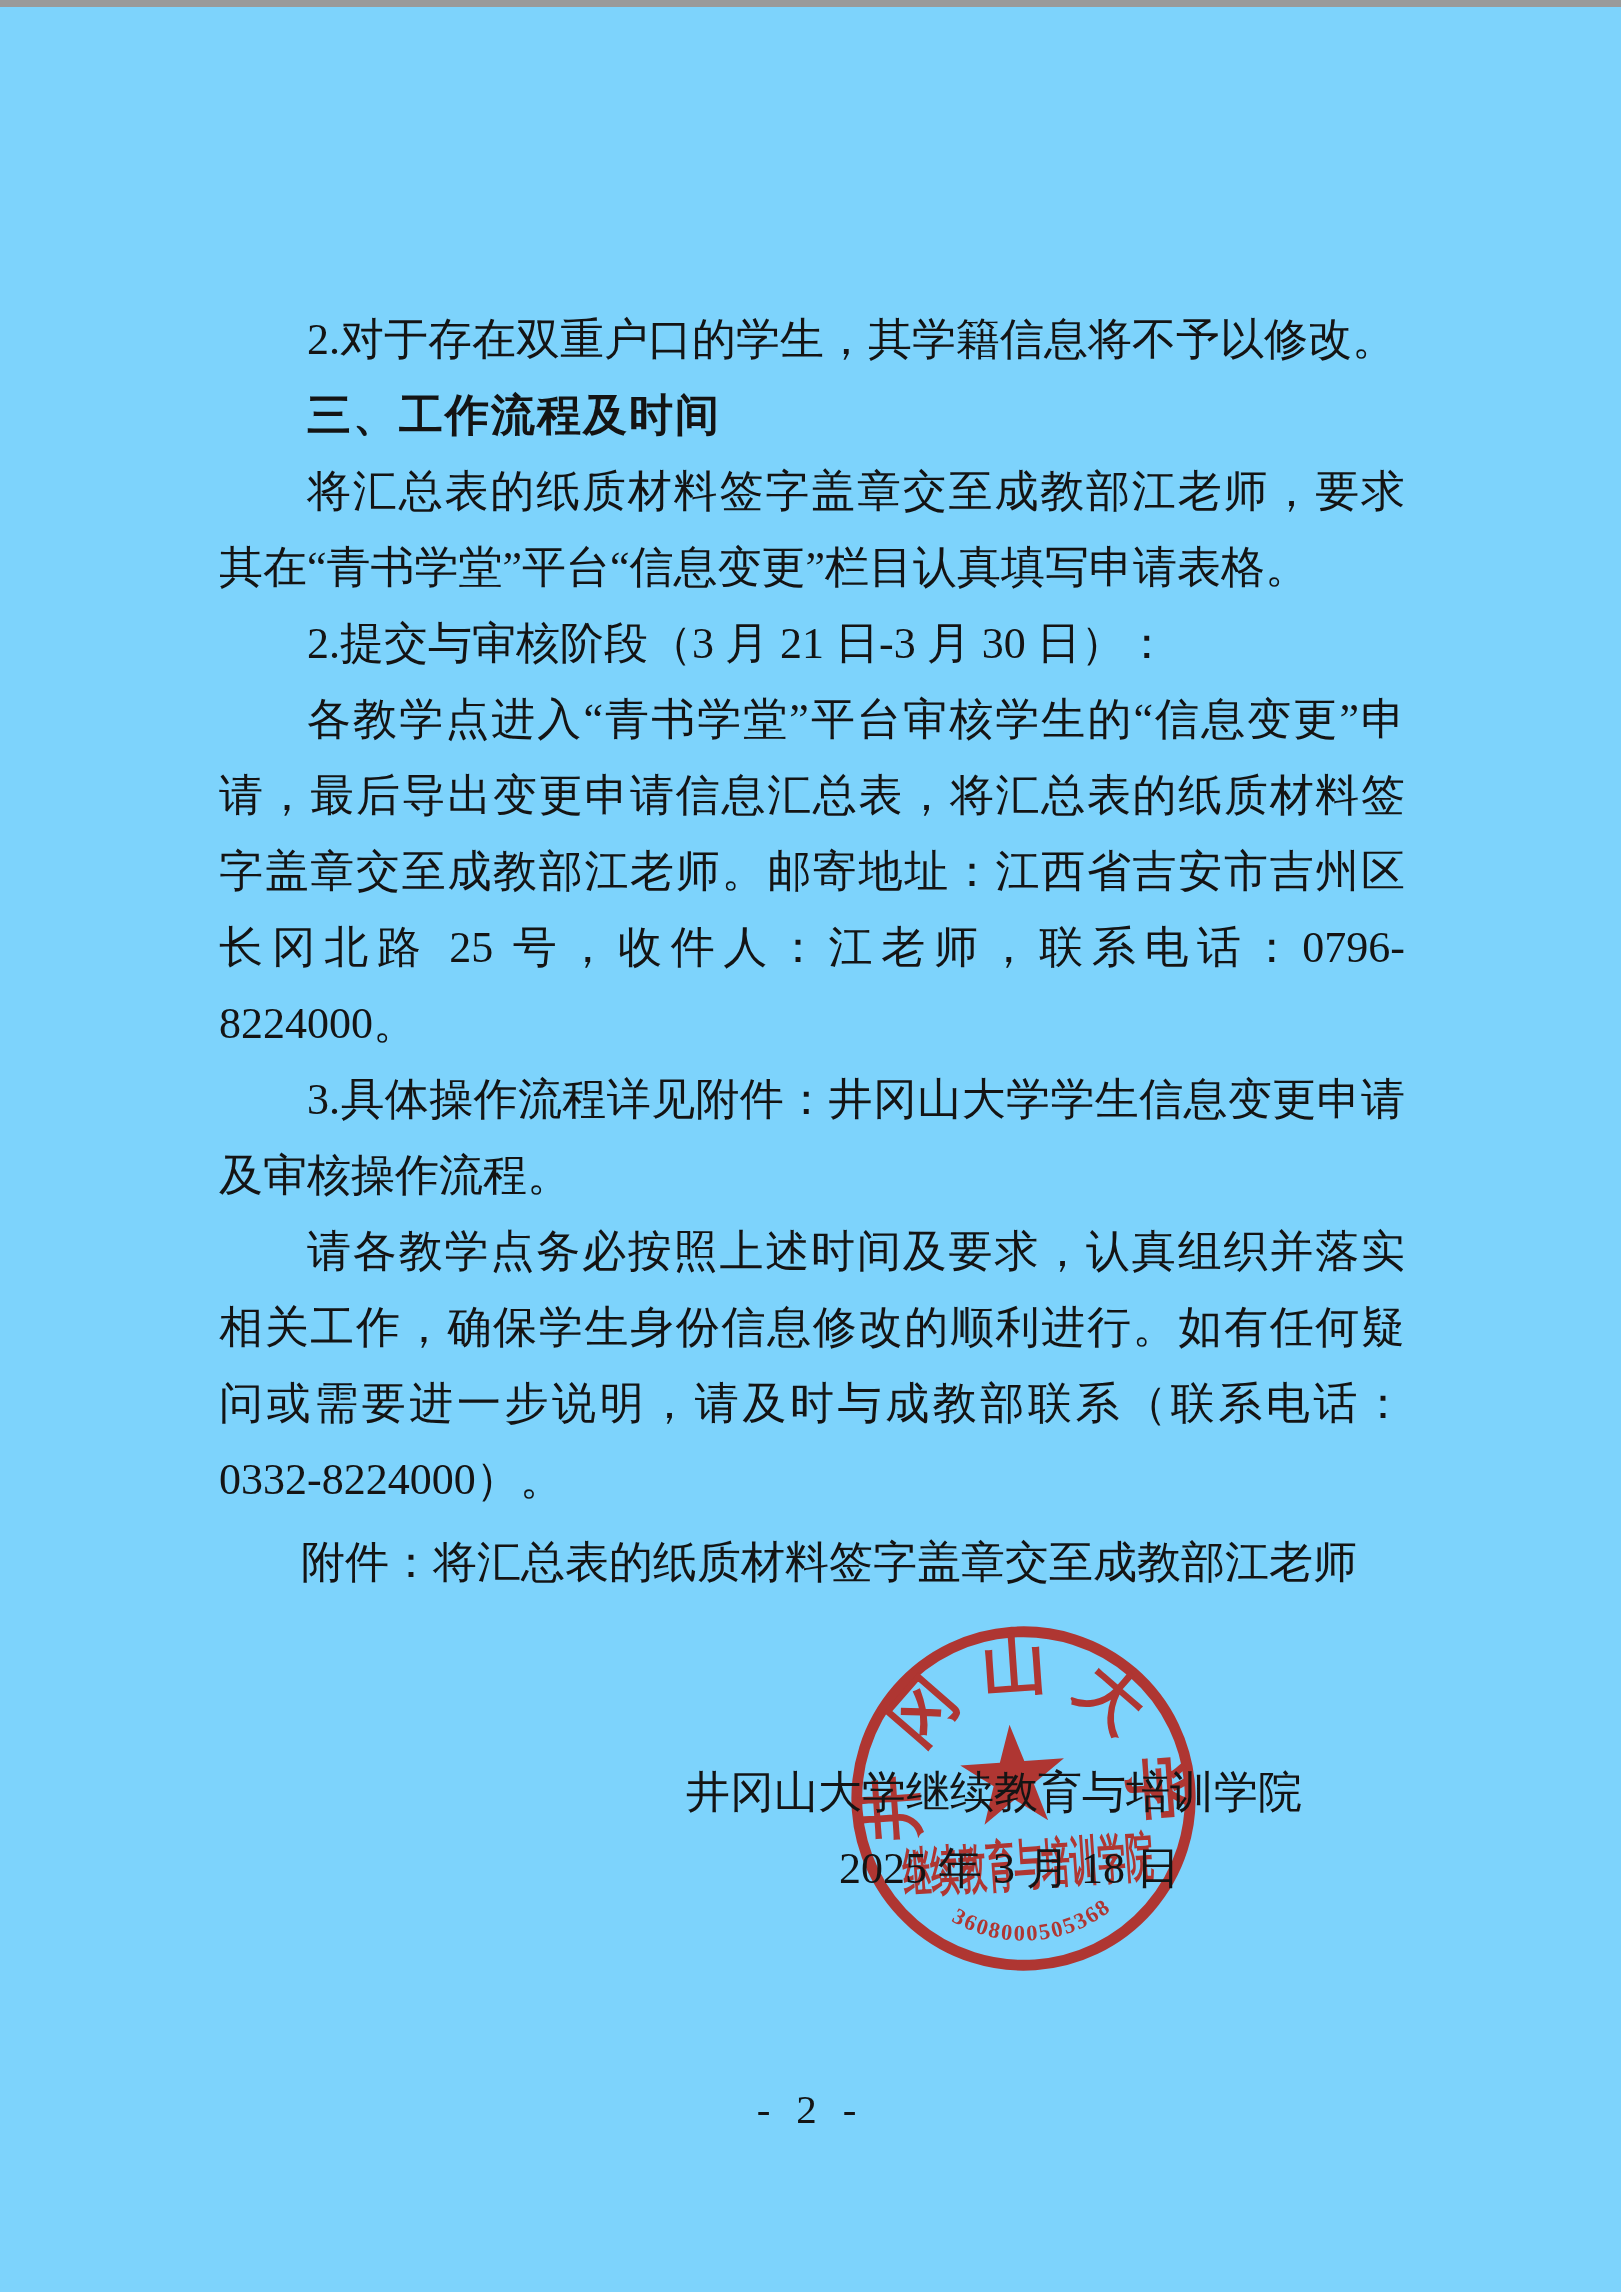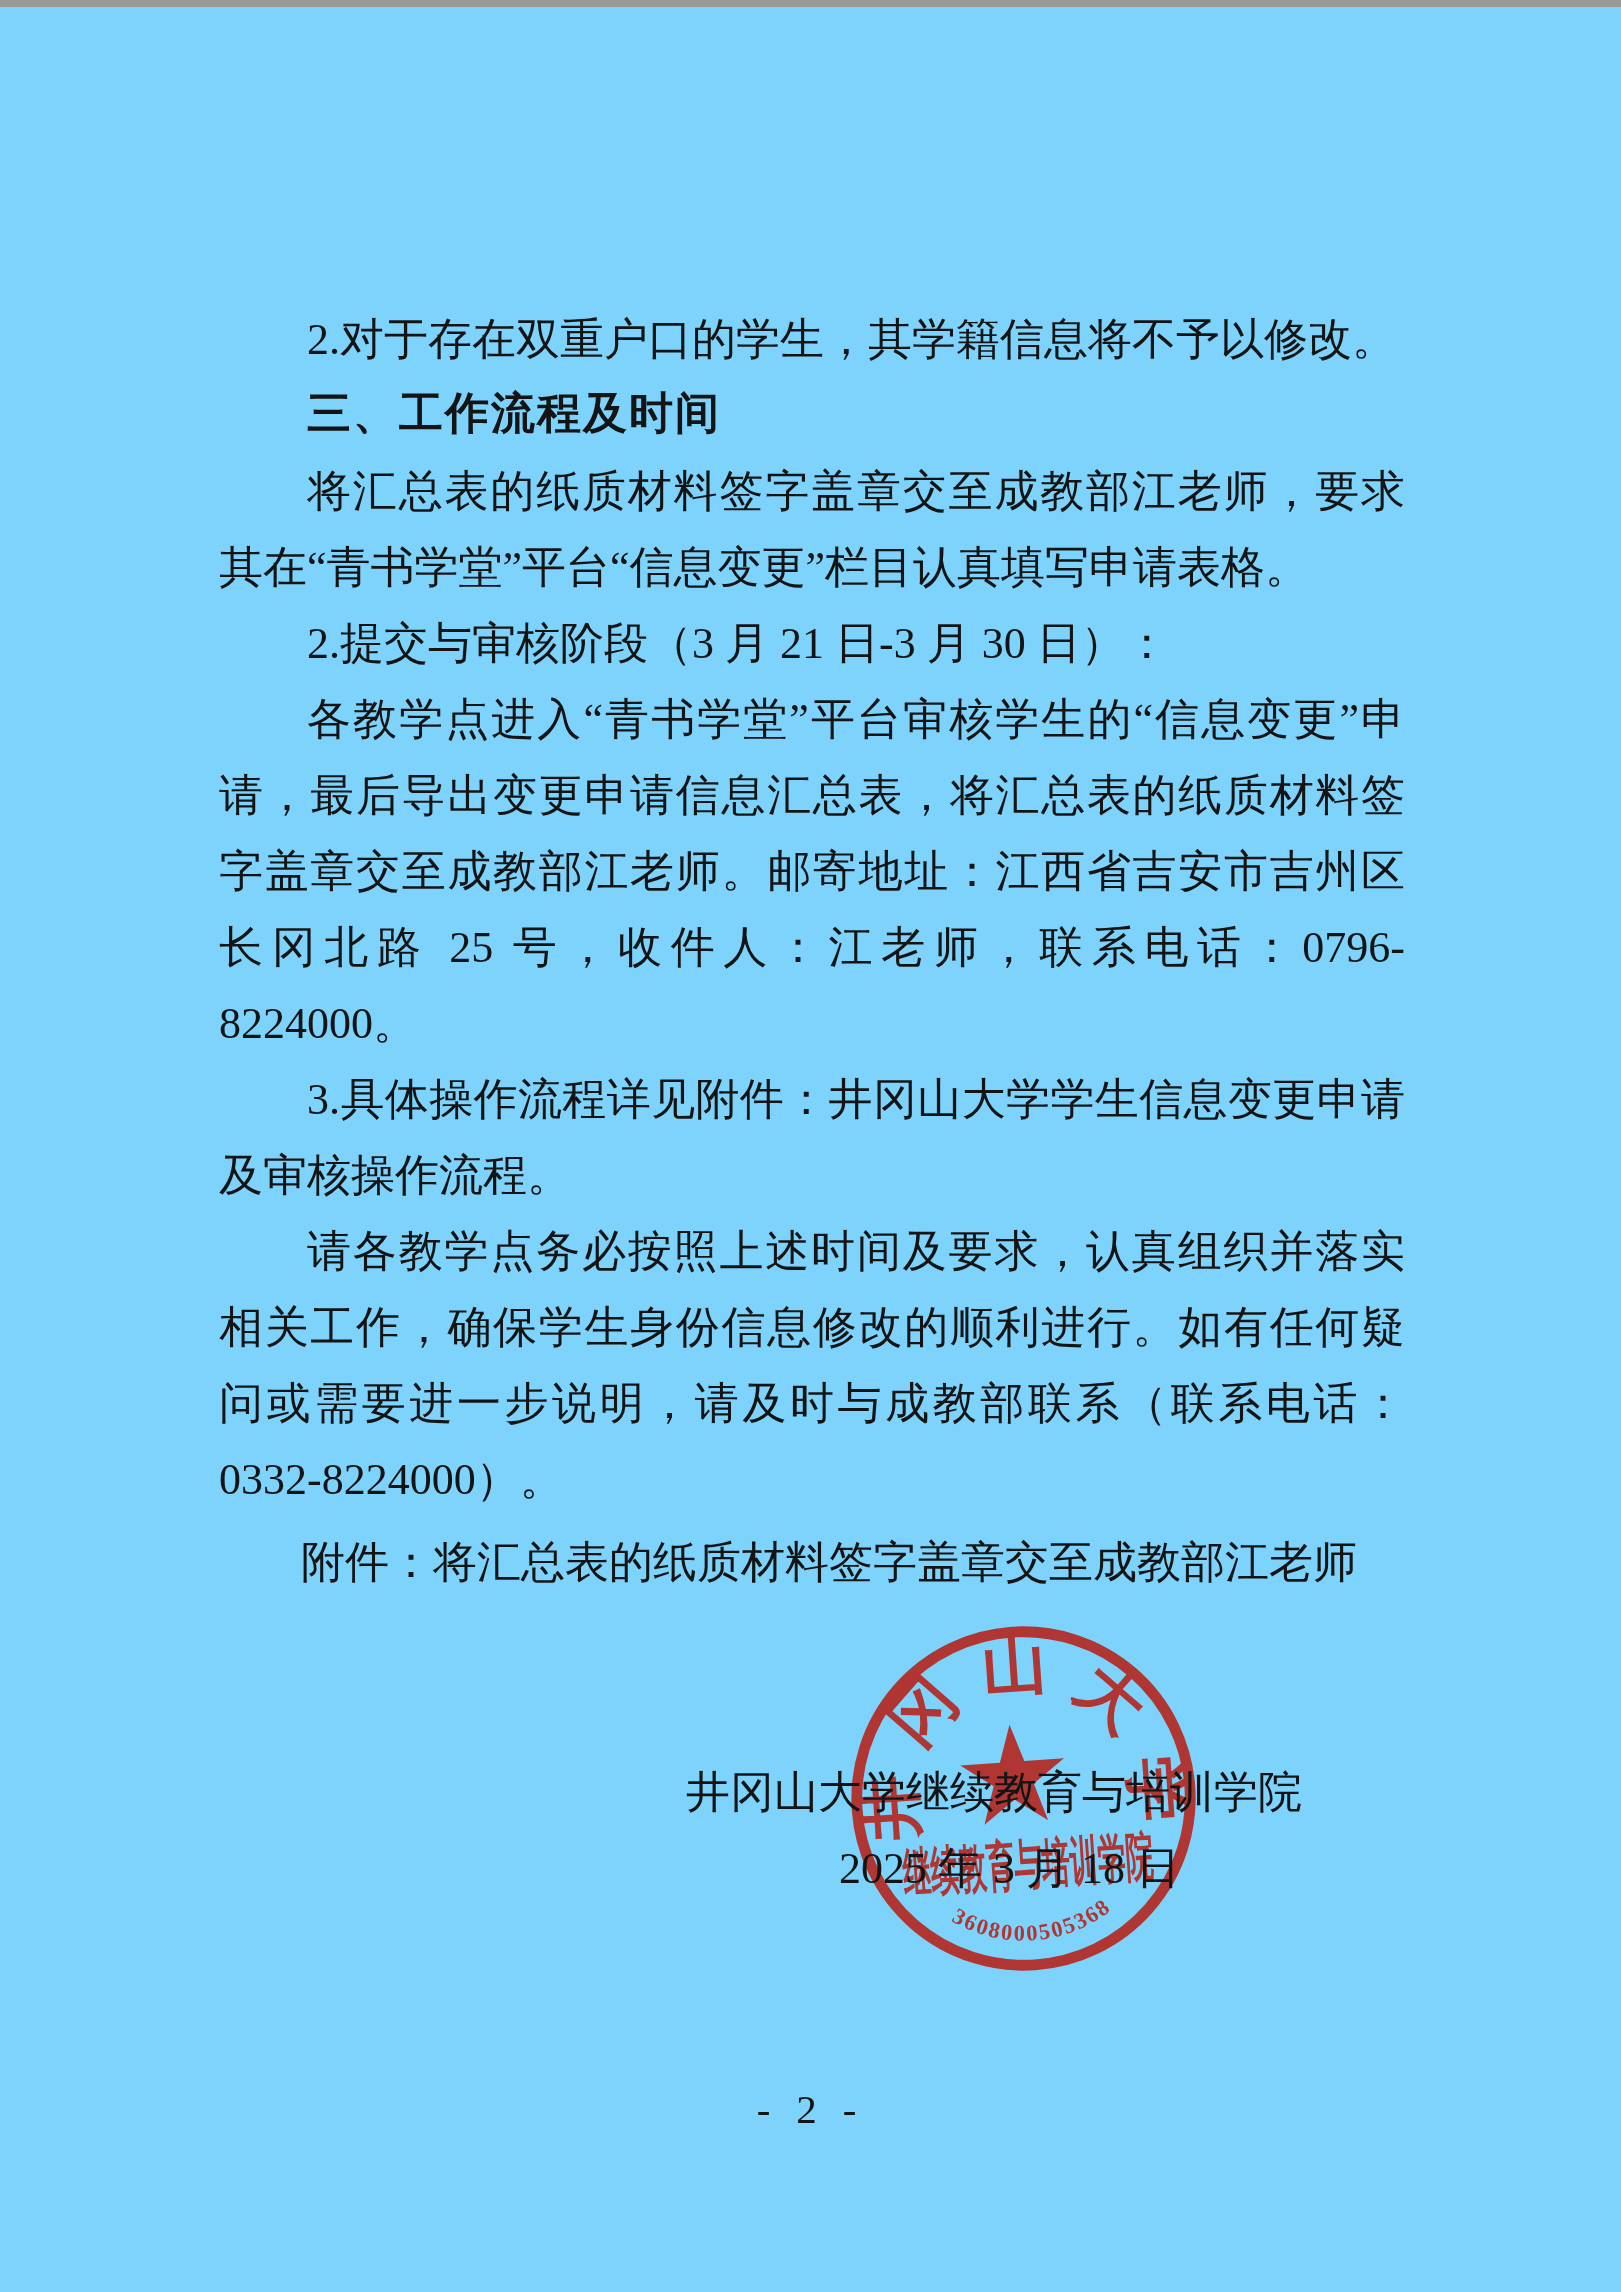--- a/index.html
+++ b/index.html
@@ -17,21 +17,21 @@
     position: absolute;
     left: 219px;
     top: 295px;
     width: 1186px;
     font-size: 44px;
     line-height: 76px;
     text-align: justify;
   }
   .body-text p { margin: 0; text-indent: 2em; }
   .p-heading {
-    font-family: Liberation Mono, monospace;
+    font-family: Liberation Serif, serif;
     font-weight: bold;
     letter-spacing: 2px;
   }
   .attachment-line {
     position: absolute;
     left: 301px;
     top: 1518px;
     font-size: 44px;
     line-height: 76px;
     white-space: nowrap;

